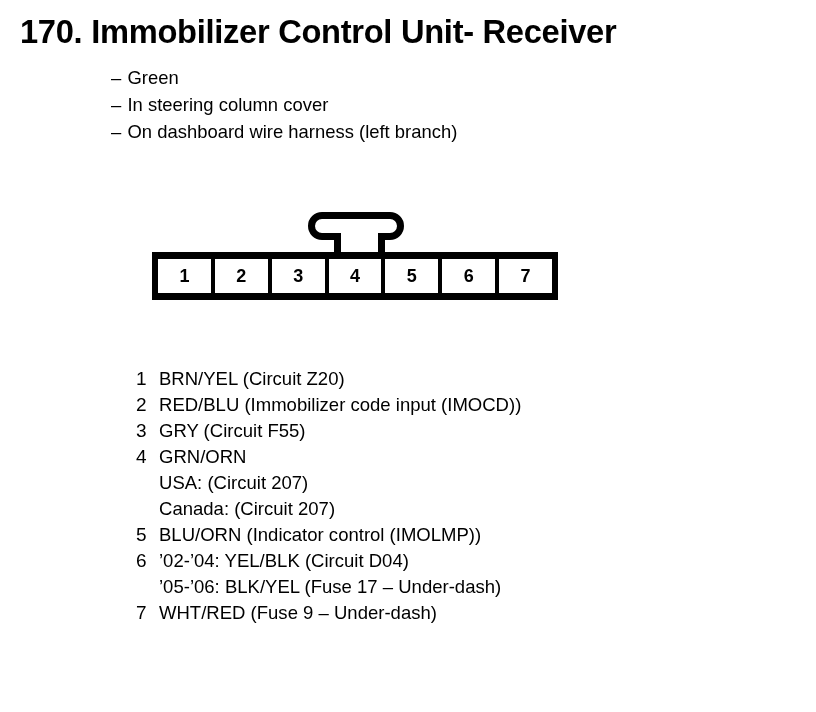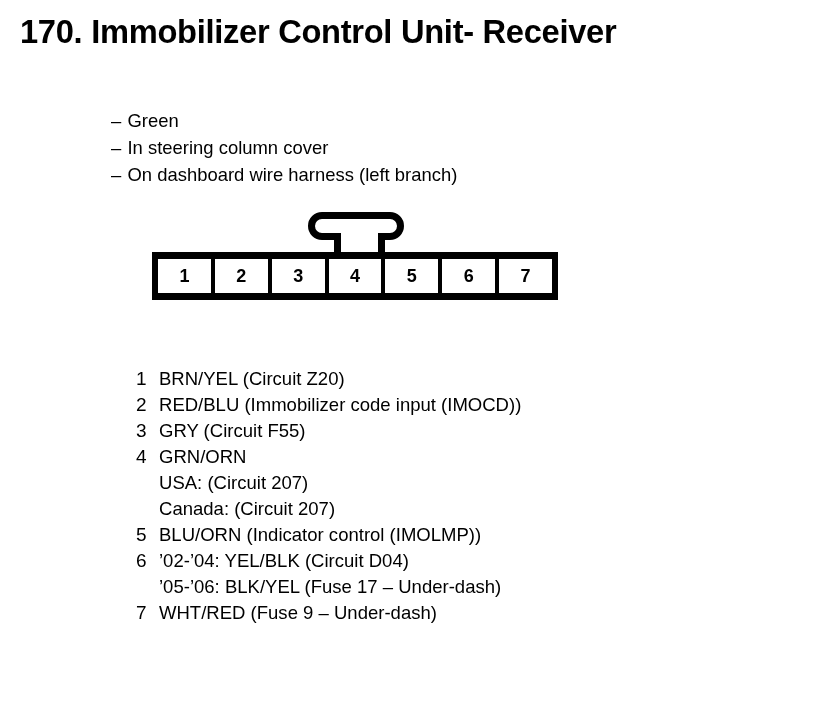--- a/index.html
+++ b/index.html
@@ -30,21 +30,20 @@
     transform-origin: left center;
   }
 
   
   #subtitle-list {
     position: absolute;
     left: 111px;
     top: 64px;
     font-size: 19px;
     line-height: 27px;
-    margin-top: 43px;
   }
   .subtitle-line {
     white-space: nowrap;
     transform: scaleX(0.97);
     transform-origin: left center;
   }
   .sub-dash {
     display: inline-block;
     width: 17px;
   }

